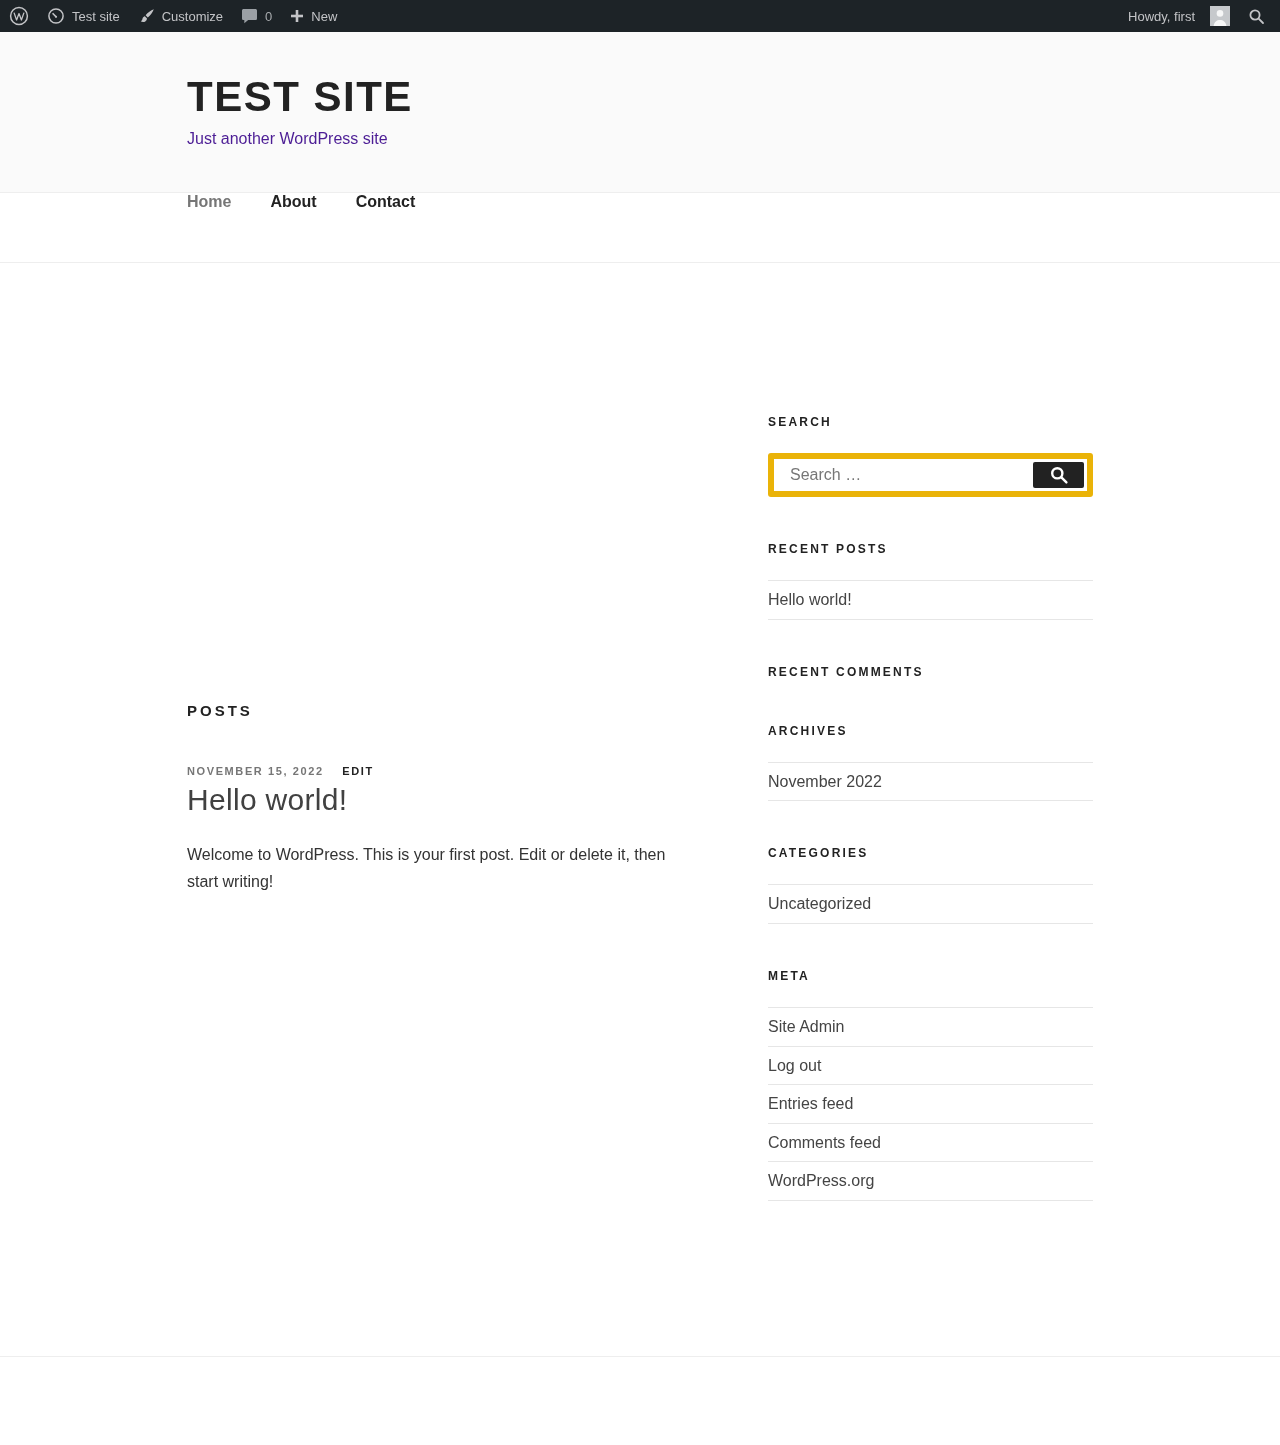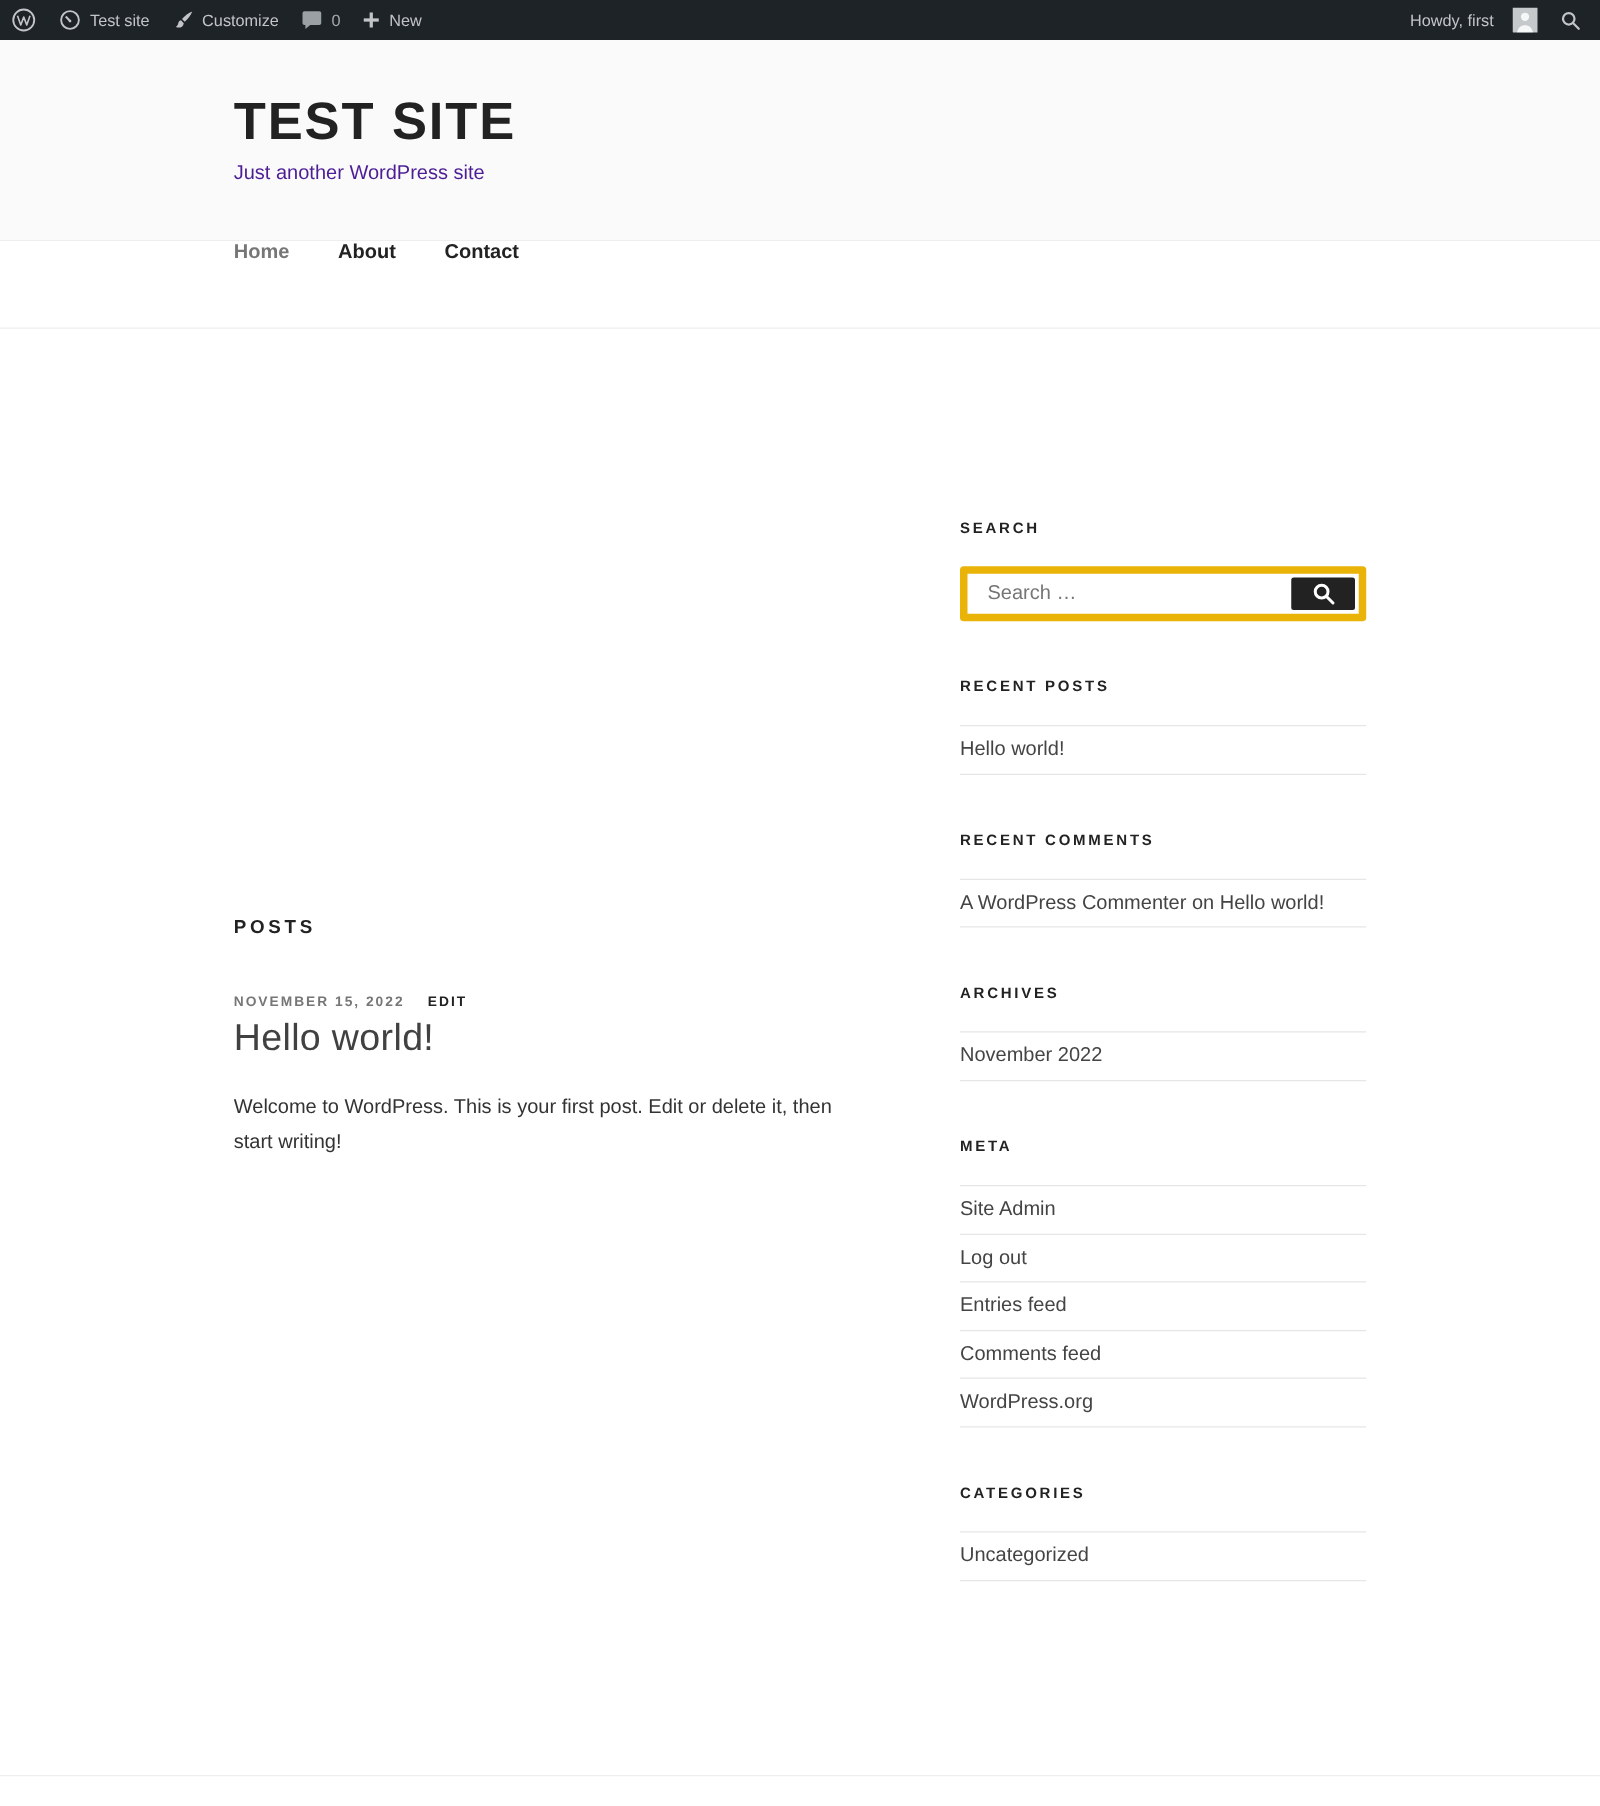--- a/index.html
+++ b/index.html
@@ -179,64 +179,57 @@
       <h3 class="widget-title">RECENT POSTS</h3>
       <ul>
         <li>
           <a>Hello world!</a>
         </li>
       </ul>
     </section>
 
     <section class="widget">
       <h3 class="widget-title">RECENT COMMENTS</h3>
-      <ul>
-        <li>
-          <a>A WordPress Commenter</a>
-          <span>on</span>
-          <a>Hello world!</a>
-        </li>
-      </ul>
     </section>
 
     <section class="widget">
       <h3 class="widget-title">ARCHIVES</h3>
       <ul>
         <li>
           <a>November 2022</a>
         </li>
       </ul>
     </section>
 
     <section class="widget">
+      <h3 class="widget-title">CATEGORIES</h3>
+      <ul>
+        <li>
+          <a>Uncategorized</a>
+        </li>
+      </ul>
+    </section>
+
+    <section class="widget">
       <h3 class="widget-title">META</h3>
       <ul>
         <li>
           <a>Site Admin</a>
         </li>
         <li>
           <a>Log out</a>
         </li>
         <li>
           <a>Entries feed</a>
         </li>
         <li>
           <a>Comments feed</a>
         </li>
         <li>
           <a>WordPress.org</a>
-        </li>
-      </ul>
-    </section>
-
-    <section class="widget">
-      <h3 class="widget-title">CATEGORIES</h3>
-      <ul>
-        <li>
-          <a>Uncategorized</a>
         </li>
       </ul>
     </section>
 
   </aside>
 </div>
 
 <footer class="site-footer">
   <div class="container footer-inner">
     

